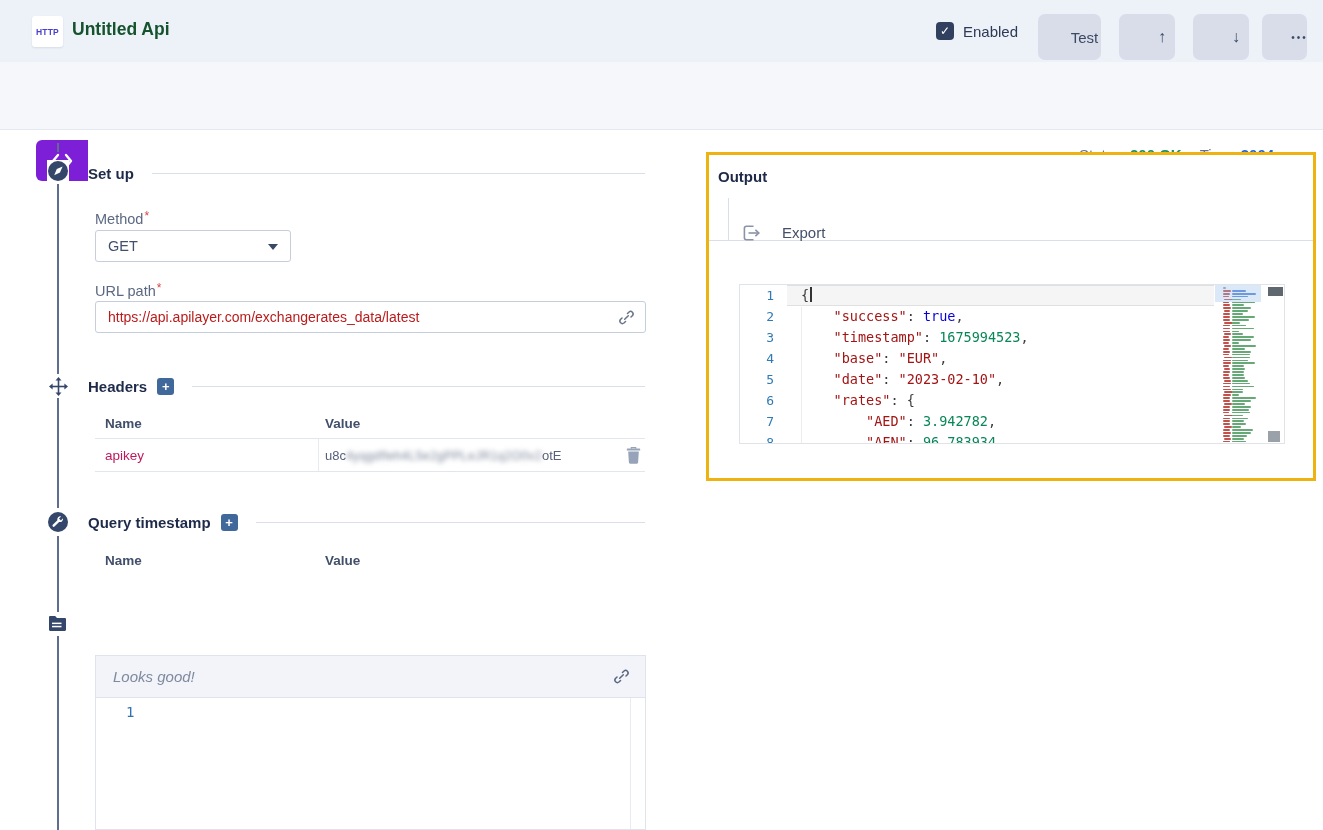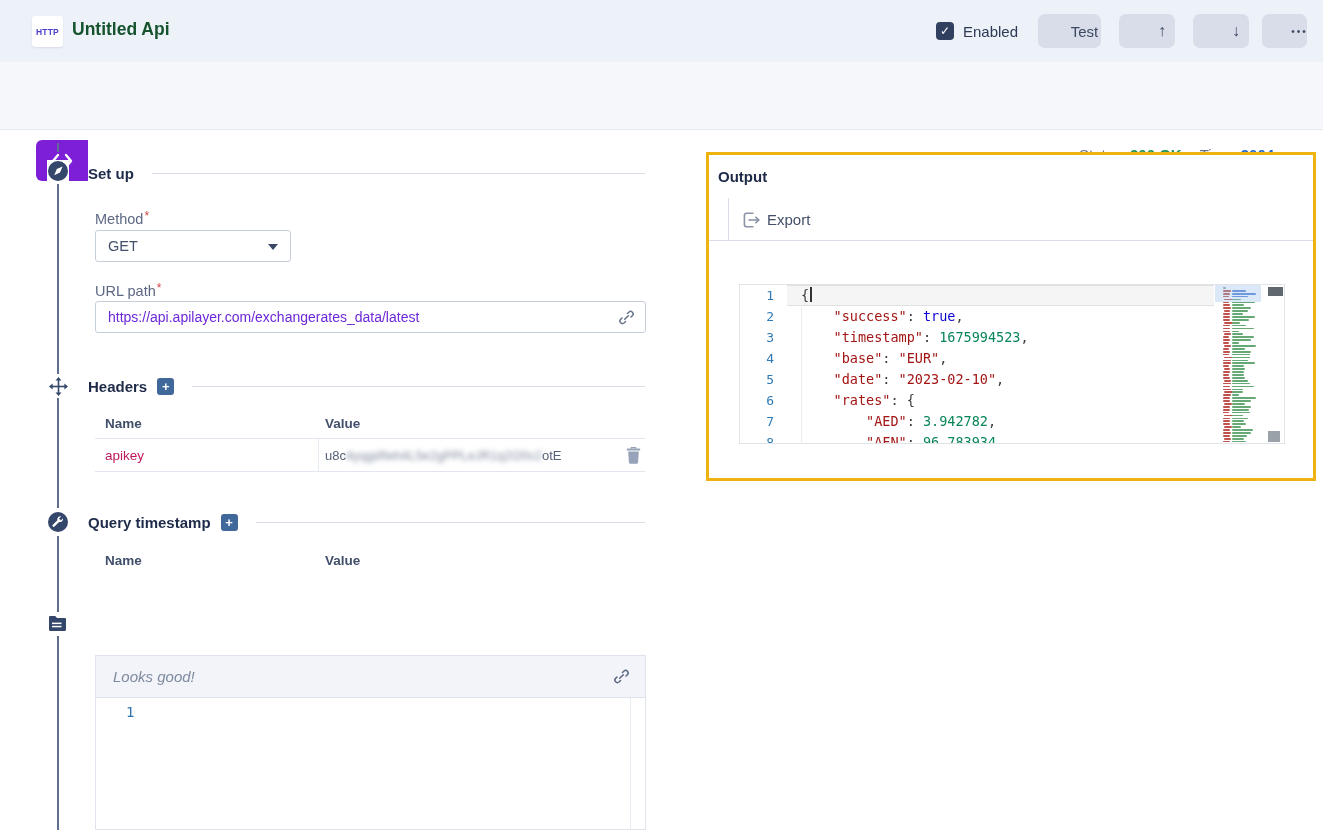--- a/index.html
+++ b/index.html
@@ -10,21 +10,21 @@
 
   
   .topbar{position:absolute;left:0;top:0;width:1323px;height:62px;background:#edf1f8;border-bottom:1px solid #dce2ee;}
   .http-badge{position:absolute;left:32px;top:16px;width:31px;height:31px;background:#fff;border-radius:3px;
     box-shadow:0 1px 2px rgba(30,40,80,.10);display:flex;align-items:center;justify-content:center;
     font-size:8.5px;font-weight:700;color:#4a3ed0;letter-spacing:.2px;}
   .app-title{position:absolute;left:72px;top:19px;font-size:17.5px;font-weight:600;color:#14532d;}
   .chk{position:absolute;left:936px;top:22px;width:18px;height:18px;background:#32405f;border-radius:4px;
     display:flex;align-items:center;justify-content:center;color:#fff;font-size:12px;cursor:pointer;}
   .chk-label{position:absolute;left:963px;top:23px;font-size:15px;color:#2e3a55;}
-  .tb-btn{position:absolute;top:14px;height:34px;background:#d8dde9;border:none;border-radius:7px;
+  .tb-btn{position:absolute;top:14px;height:46px;background:#d8dde9;border:none;border-radius:7px;
     color:#3c4963;font-size:15px;font-family:inherit;display:flex;align-items:center;justify-content:center;cursor:pointer;padding-left:36px;}
   .tb-btn.test{left:1038px;width:63px;}
   .tb-btn.up{left:1119px;width:56px;font-size:16px;}
   .tb-btn.down{left:1193px;width:56px;font-size:16px;}
   .tb-btn.more{left:1262px;width:45px;font-size:10px;letter-spacing:2px;}
 
   
   .reqbar{position:absolute;left:0;top:62px;width:1323px;height:67px;background:#f5f7fb;border-bottom:1px solid #e3e8f1;}
   .code-box{position:absolute;left:36px;top:78px;width:52px;height:41px;background:#7d1fd6;border-radius:6px 0 0 6px;
     display:flex;align-items:center;justify-content:center;cursor:pointer;}
@@ -47,21 +47,21 @@
     display:flex;align-items:center;justify-content:center;line-height:17px;cursor:pointer;}
   .caret-down{width:0;height:0;border-left:5px solid transparent;border-right:5px solid transparent;border-top:6px solid #3a4866;cursor:pointer;}
 
   
   .field-label{position:absolute;font-size:14.5px;color:#5c6882;}
   .req-star{color:#d64848;font-size:12px;vertical-align:4px;margin-left:1px;}
   .select,.text-input{position:absolute;background:#fff;border:1px solid #c7cedb;border-radius:3px;box-sizing:border-box;
     display:flex;align-items:center;padding-left:12px;font-size:14.5px;color:#42506b;cursor:pointer;}
   .select .sel-caret{position:absolute;right:12px;top:13px;width:0;height:0;
     border-left:5px solid transparent;border-right:5px solid transparent;border-top:6px solid #3a4866;}
-  .text-input{cursor:text;font-size:14px;color:#6d28d9;}
+  .text-input{cursor:text;font-size:14px;color:#b91c1c;}
   .input-link-icon{position:absolute;right:10px;top:7px;}
 
   
   .kv-table{position:absolute;left:95px;width:550px;}
   .kv-head{position:relative;height:30px;}
   .kv-col{position:absolute;top:8px;font-size:13.5px;font-weight:600;color:#414f6b;}
   .kv-col.c1{left:10px;} .kv-col.c2{left:230px;}
   .kv-row{position:relative;height:32px;border-top:1px solid #e2e6ee;border-bottom:1px solid #e2e6ee;}
   .kv-cell{position:absolute;top:9px;font-size:13.5px;color:#be185d;}
   .kv-cell.c1{left:10px;} .kv-cell.c2{left:230px;font-size:13px;color:#55617a;}
@@ -76,21 +76,21 @@
   .be-hint{font-style:italic;font-size:15px;color:#7e8a9d;flex:1;}
   .be-body{position:relative;height:131px;}
   .be-linenum{position:absolute;left:30px;top:6px;font-family:"DejaVu Sans Mono",monospace;font-size:14px;color:#2e74b5;}
   .be-scroll{position:absolute;right:14px;top:0;bottom:0;width:0;border-left:1px solid #e8ebf1;}
 
   
   .output-panel{position:absolute;left:706px;top:152px;width:610px;height:329px;border:3px solid #eeb211;box-sizing:border-box;background:#fff;}
   .out-title{position:absolute;left:9px;top:13px;font-size:15px;font-weight:700;color:#1d2947;}
   .tab-row{position:absolute;left:0;top:43px;width:604px;height:43px;border-bottom:1px solid #d9dee8;box-sizing:border-box;}
   .tab-export{position:absolute;left:19px;top:0;width:100px;height:43px;border-left:1px solid #d9dee8;box-sizing:border-box;
-    display:flex;align-items:center;gap:7px;padding-left:14px;cursor:pointer;}
+    display:flex;align-items:flex-end;gap:22px;padding-left:14px;cursor:pointer;}
   .tab-export .tab-label{font-size:15px;color:#44506a;}
   .tab-preview{position:absolute;left:119px;top:43px;width:198px;height:45px;background:#fff;border:1px solid #d9dee8;border-bottom:none;
     box-sizing:border-box;display:flex;align-items:center;gap:10px;padding-left:20px;cursor:pointer;z-index:2;}
   .tab-preview .tab-label{font-size:15px;color:#7526cb;}
 
   
   .out-editor{position:absolute;left:30px;top:129px;width:546px;height:160px;border:1px solid #e0e3e7;box-sizing:border-box;
     background:#fff;overflow:hidden;font-family:"DejaVu Sans Mono",monospace;}
   .indent-guide{position:absolute;left:61px;top:22px;bottom:0;width:0;border-left:1px solid #ececec;z-index:0;}
   .code-line{position:relative;display:flex;height:21px;z-index:1;}

